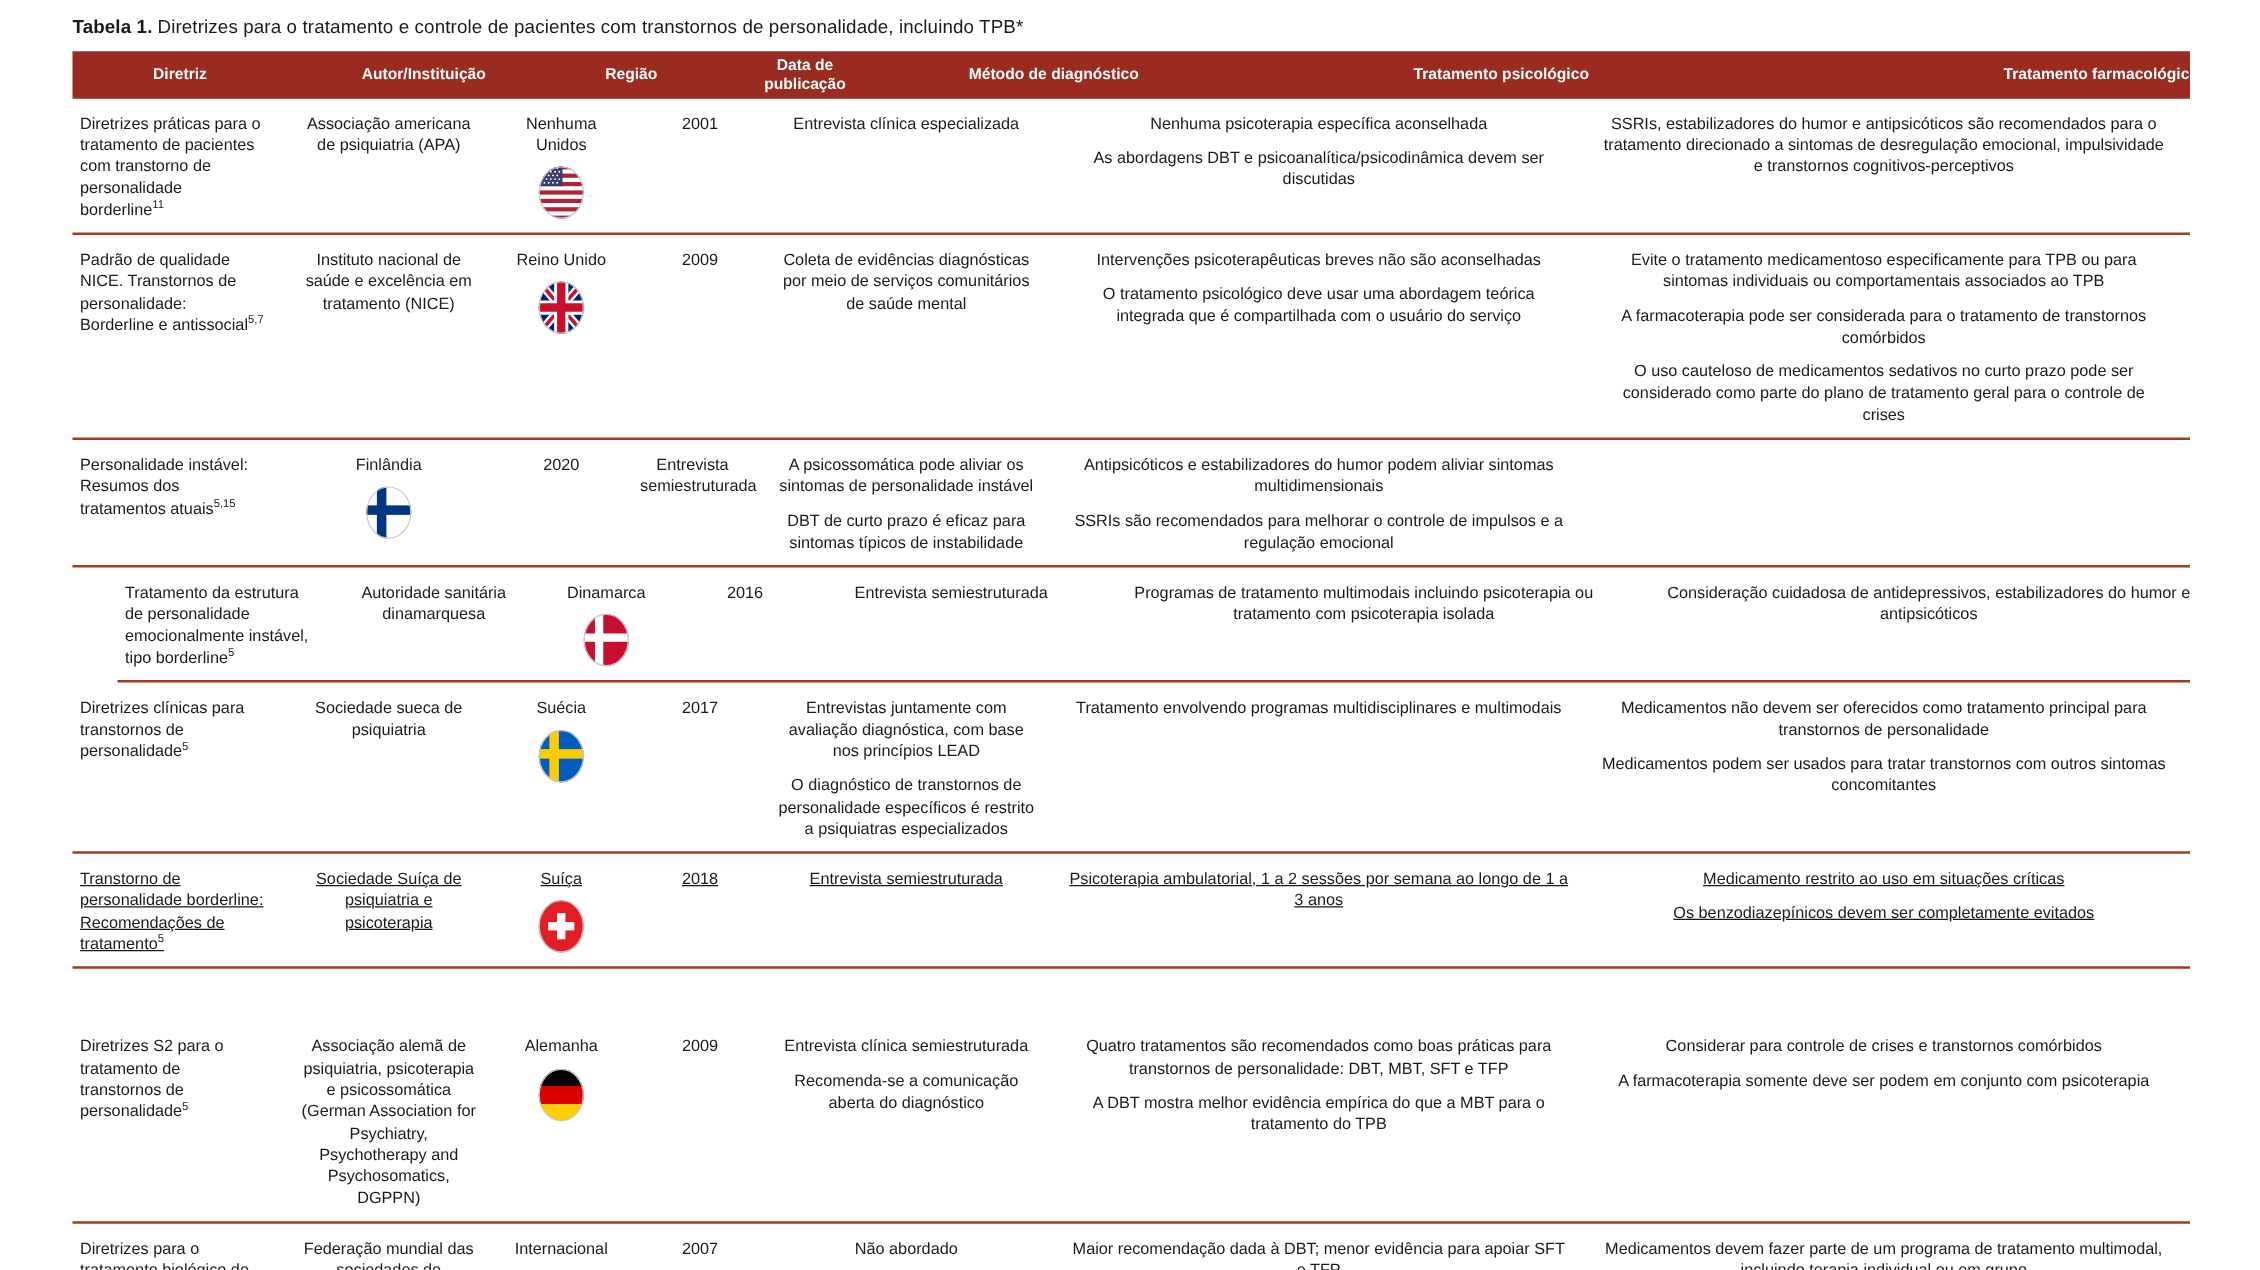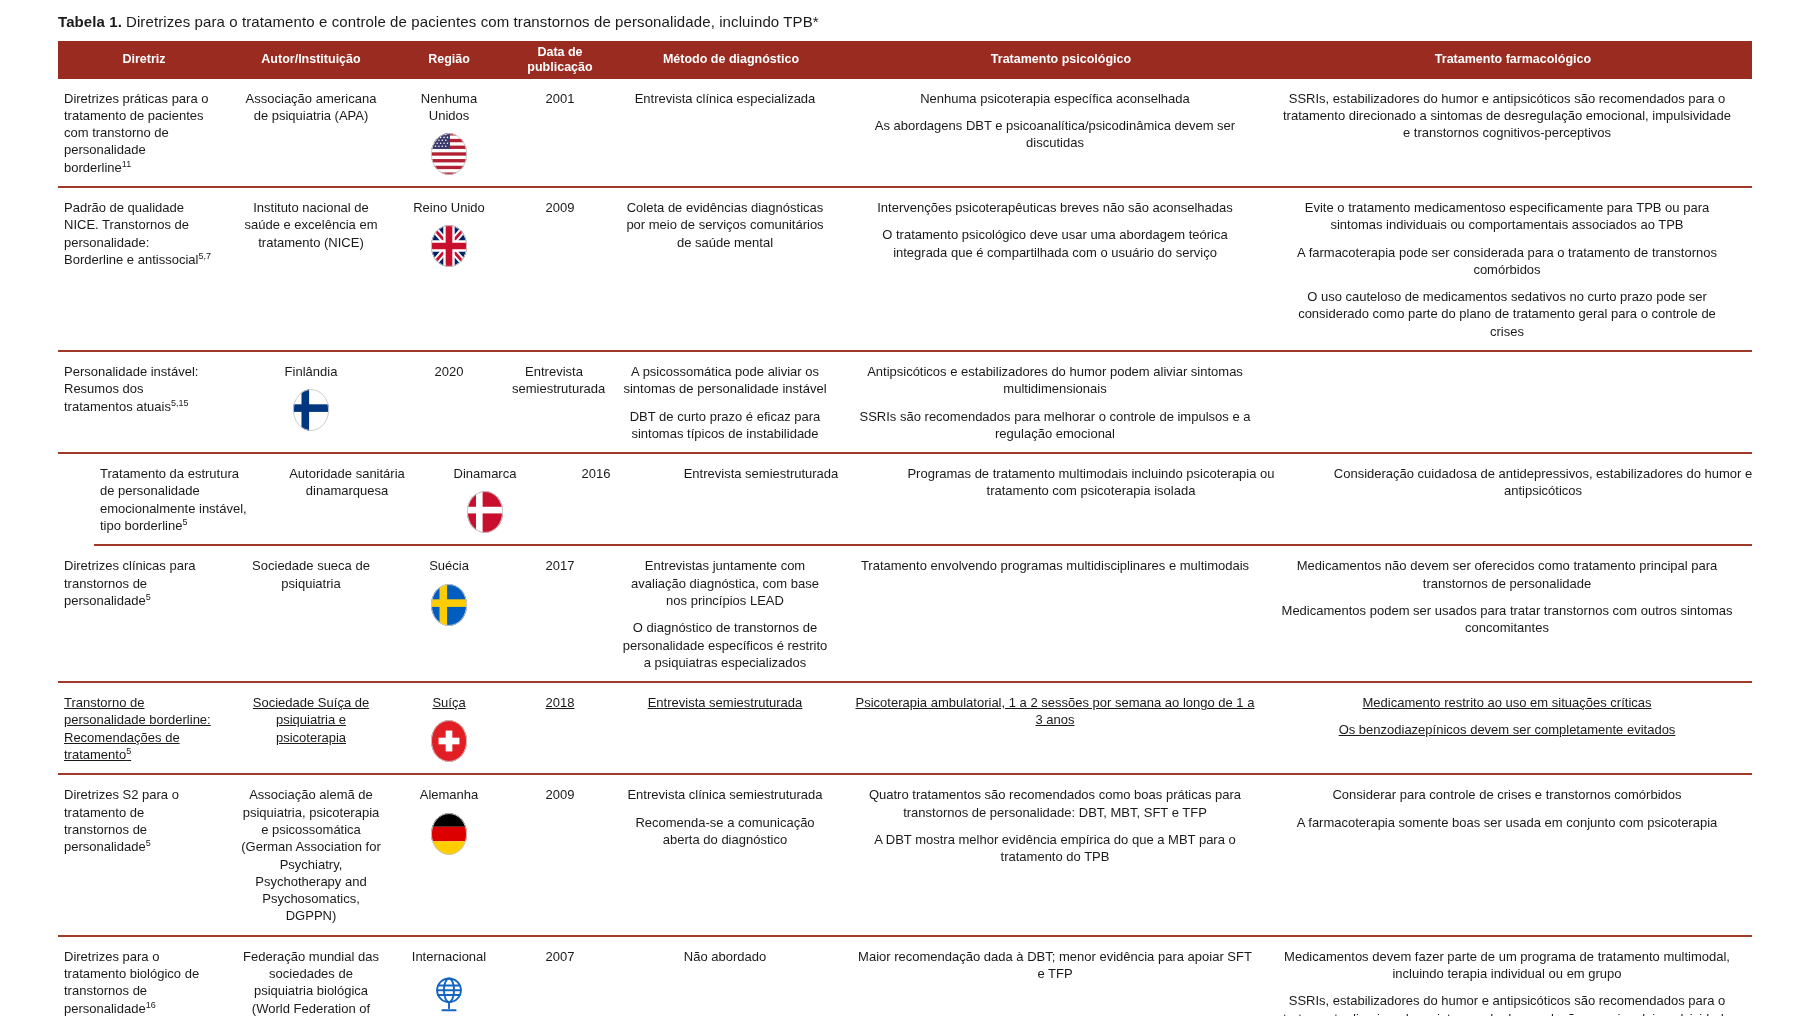--- a/index.html
+++ b/index.html
@@ -12,33 +12,34 @@
   .title{font-size:15px;margin:0 0 11px 0;letter-spacing:0.1px;}
   .title .bold{font-weight:bold;margin-right:4px;}
   .grid-row{
     display:grid;
     grid-template-columns:172px 162px 114px 108px 234px 426px 478px;
   }
   .thead{
     background:var(--header-bg,#992B20);
     color:#fff;font-weight:bold;font-size:12.5px;
     min-height:36px;
+    gap:28px;
   }
   .th{
     display:flex;align-items:center;justify-content:center;
     text-align:center;padding:4px 10px;line-height:1.18;
   }
   .tr{border-bottom:2px solid var(--separator,#A13A28);}
   .tbody .tr:nth-child(1){min-height:90px;}
   .tbody .tr:nth-child(2){min-height:110px;}
   .tbody .tr:nth-child(3){min-height:93px;}
   .tbody .tr:nth-child(4){min-height:84px;margin-left:36px;}
   .tbody .tr:nth-child(5){min-height:85px;}
   .tbody .tr:nth-child(6){min-height:87px;text-decoration:underline;}
-  .tbody .tr:nth-child(7){min-height:128px;}
+  .tbody .tr:nth-child(7){min-height:128px;margin-top:42px;}
   .tbody .tr:nth-child(8){min-height:112px;}
   .td{
     padding:11px 18px 10px 6px;
     font-size:13px;line-height:1.33;
   }
   .td p{margin:0 0 10px 0;text-align:center;}
   .td p:last-child{margin-bottom:0;}
   .td.center{text-align:center;padding-left:10px;padding-right:10px;}
   .region-flag{margin-top:8px;line-height:0;}
   .region-flag svg{display:inline-block;}
@@ -309,21 +310,21 @@
           <div class="td">
             <p>Entrevista clínica semiestruturada</p>
             <p>Recomenda-se a comunicação aberta do diagnóstico</p>
           </div>
           <div class="td">
             <p>Quatro tratamentos são recomendados como boas práticas para transtornos de personalidade: DBT, MBT, SFT e TFP</p>
             <p>A DBT mostra melhor evidência empírica do que a MBT para o tratamento do TPB</p>
           </div>
           <div class="td">
             <p>Considerar para controle de crises e transtornos comórbidos</p>
-            <p>A farmacoterapia somente boas ser usada em conjunto com psicoterapia</p>
+            <p>A farmacoterapia somente deve ser podem em conjunto com psicoterapia</p>
           </div>
         </div>
         <div class="grid-row tr">
           <div class="td"><span>Diretrizes para o tratamento biológico de transtornos de personalidade</span><sup>16</sup></div>
           <div class="td center">Federação mundial das sociedades de psiquiatria biológica (World Federation of Societies of Biological Psychiatry, WFSBP)</div>
           <div class="td center">
             <div>Internacional</div>
             <div class="region-flag"><svg width="38" height="46" viewBox="0 0 40 46">
                 <g fill="none" stroke="#1565C0" stroke-width="2" stroke-linecap="round">
                   <circle cx="20" cy="17" r="12.5"></circle>

